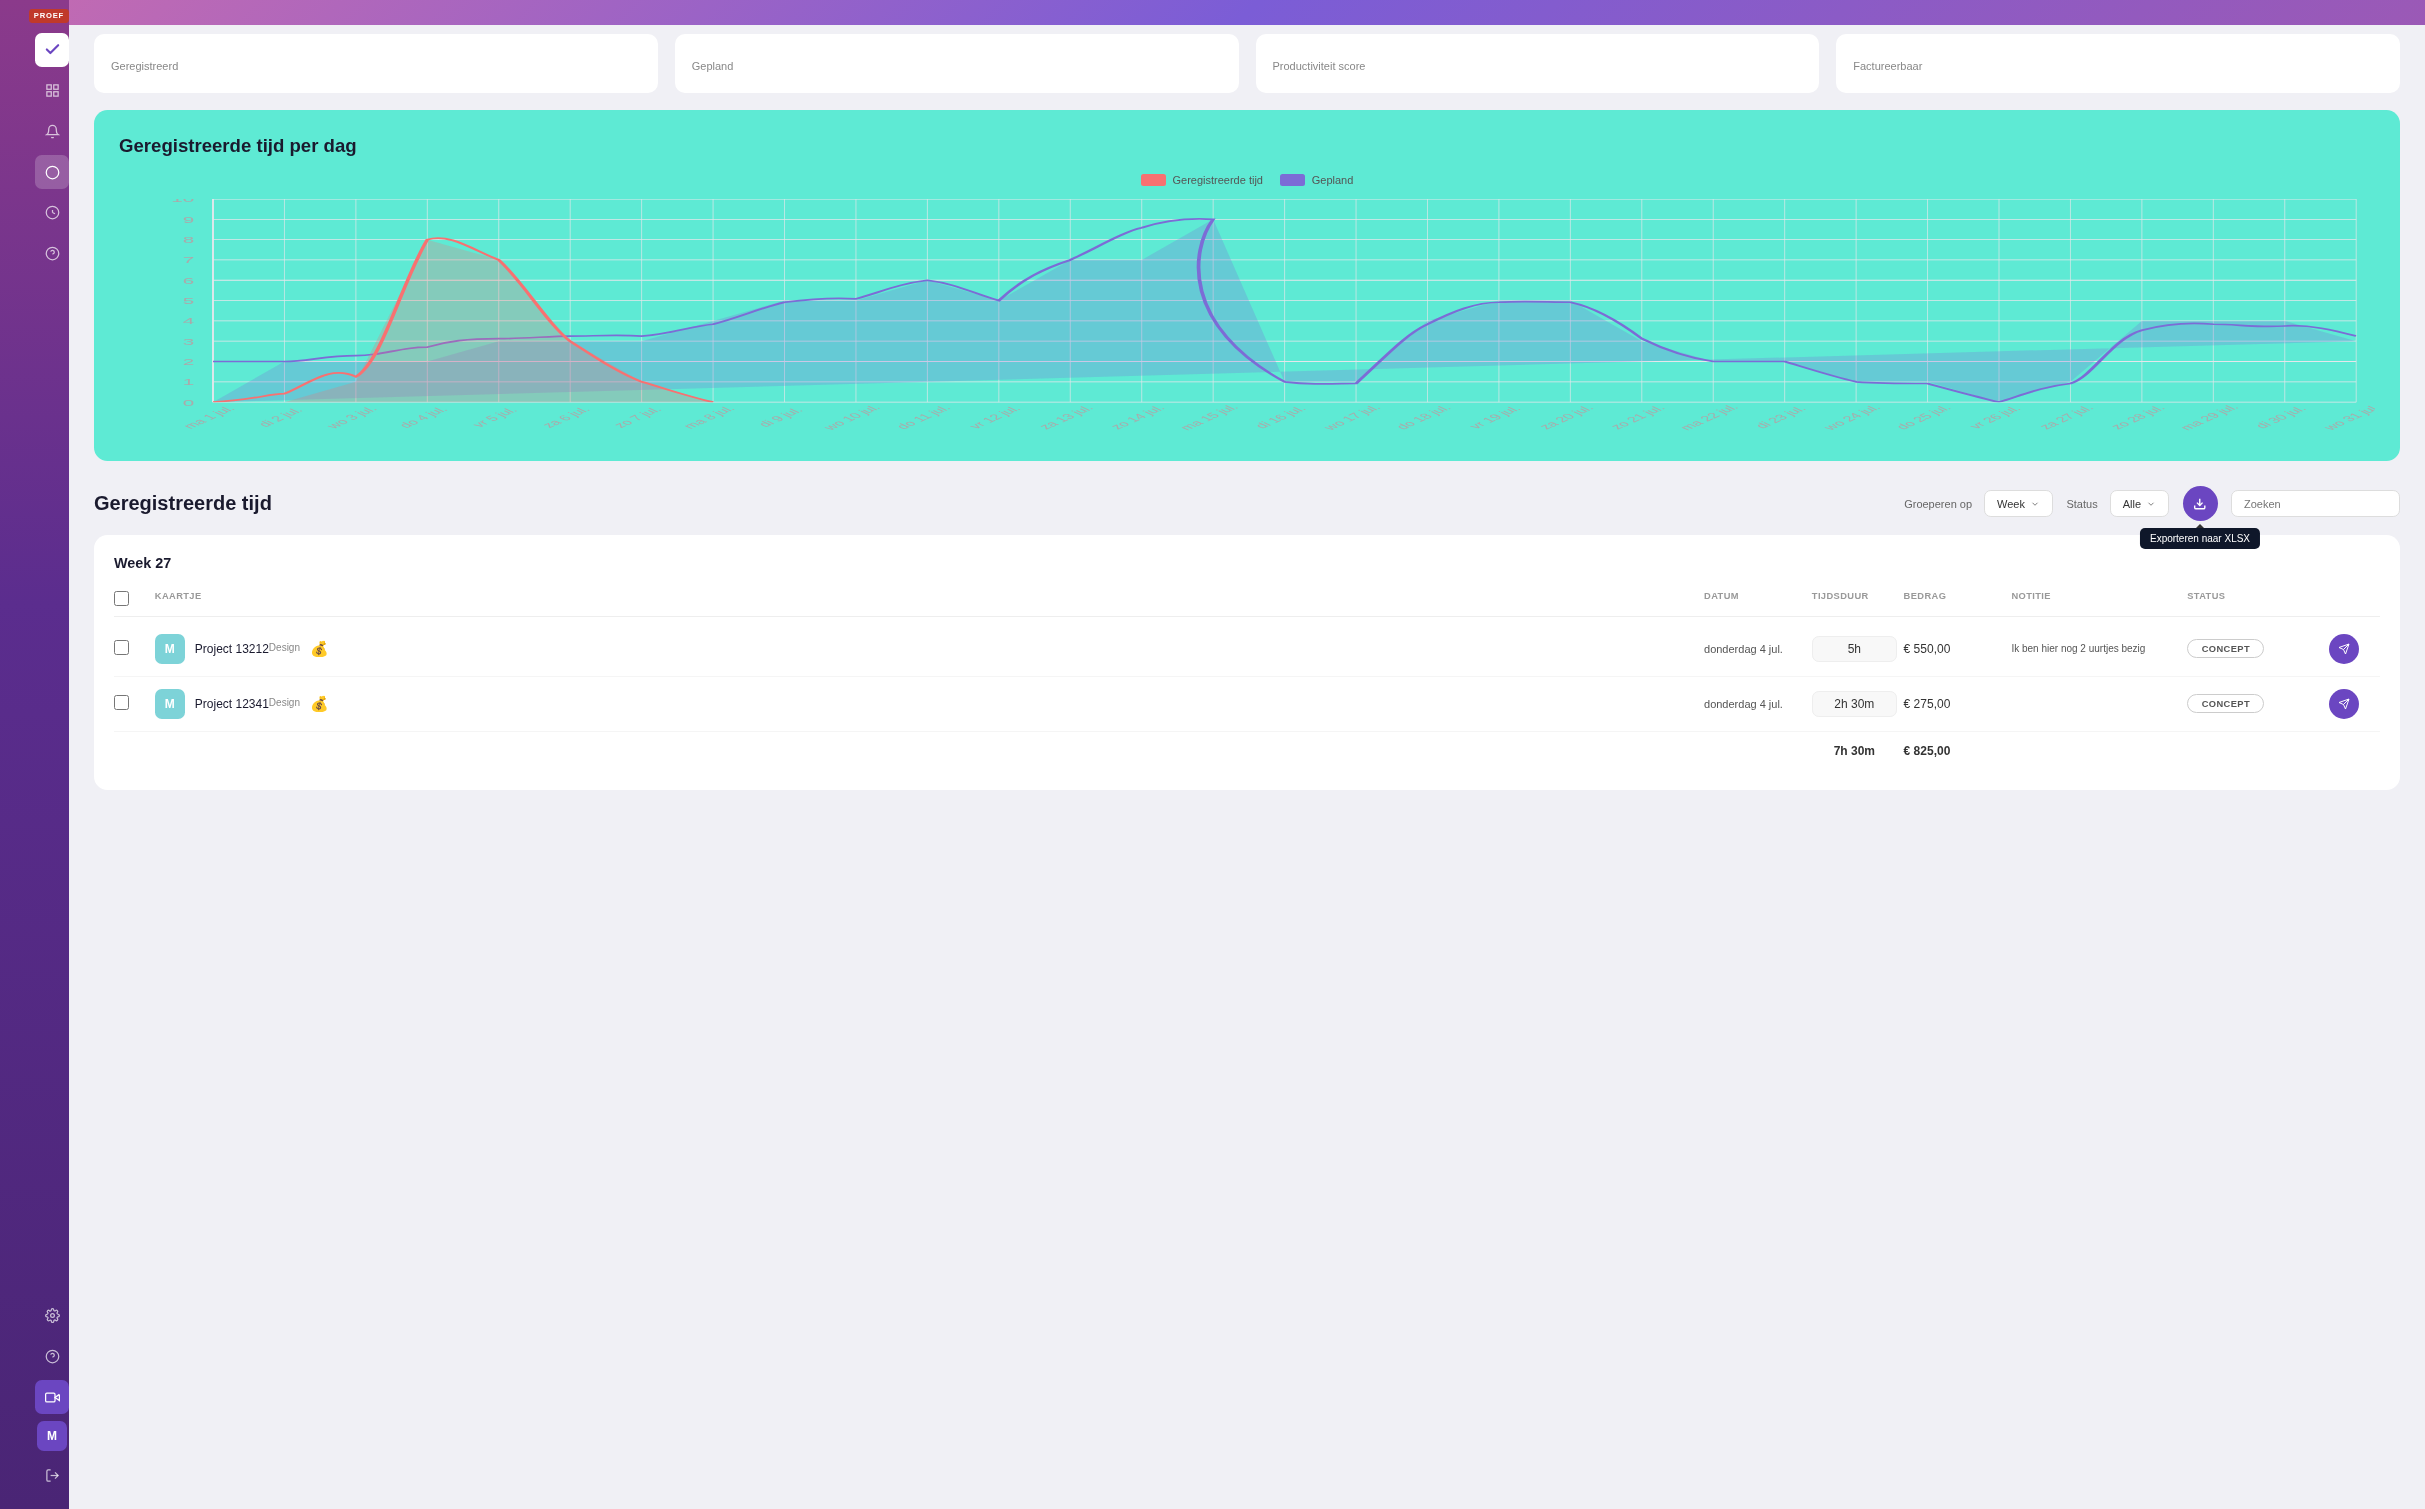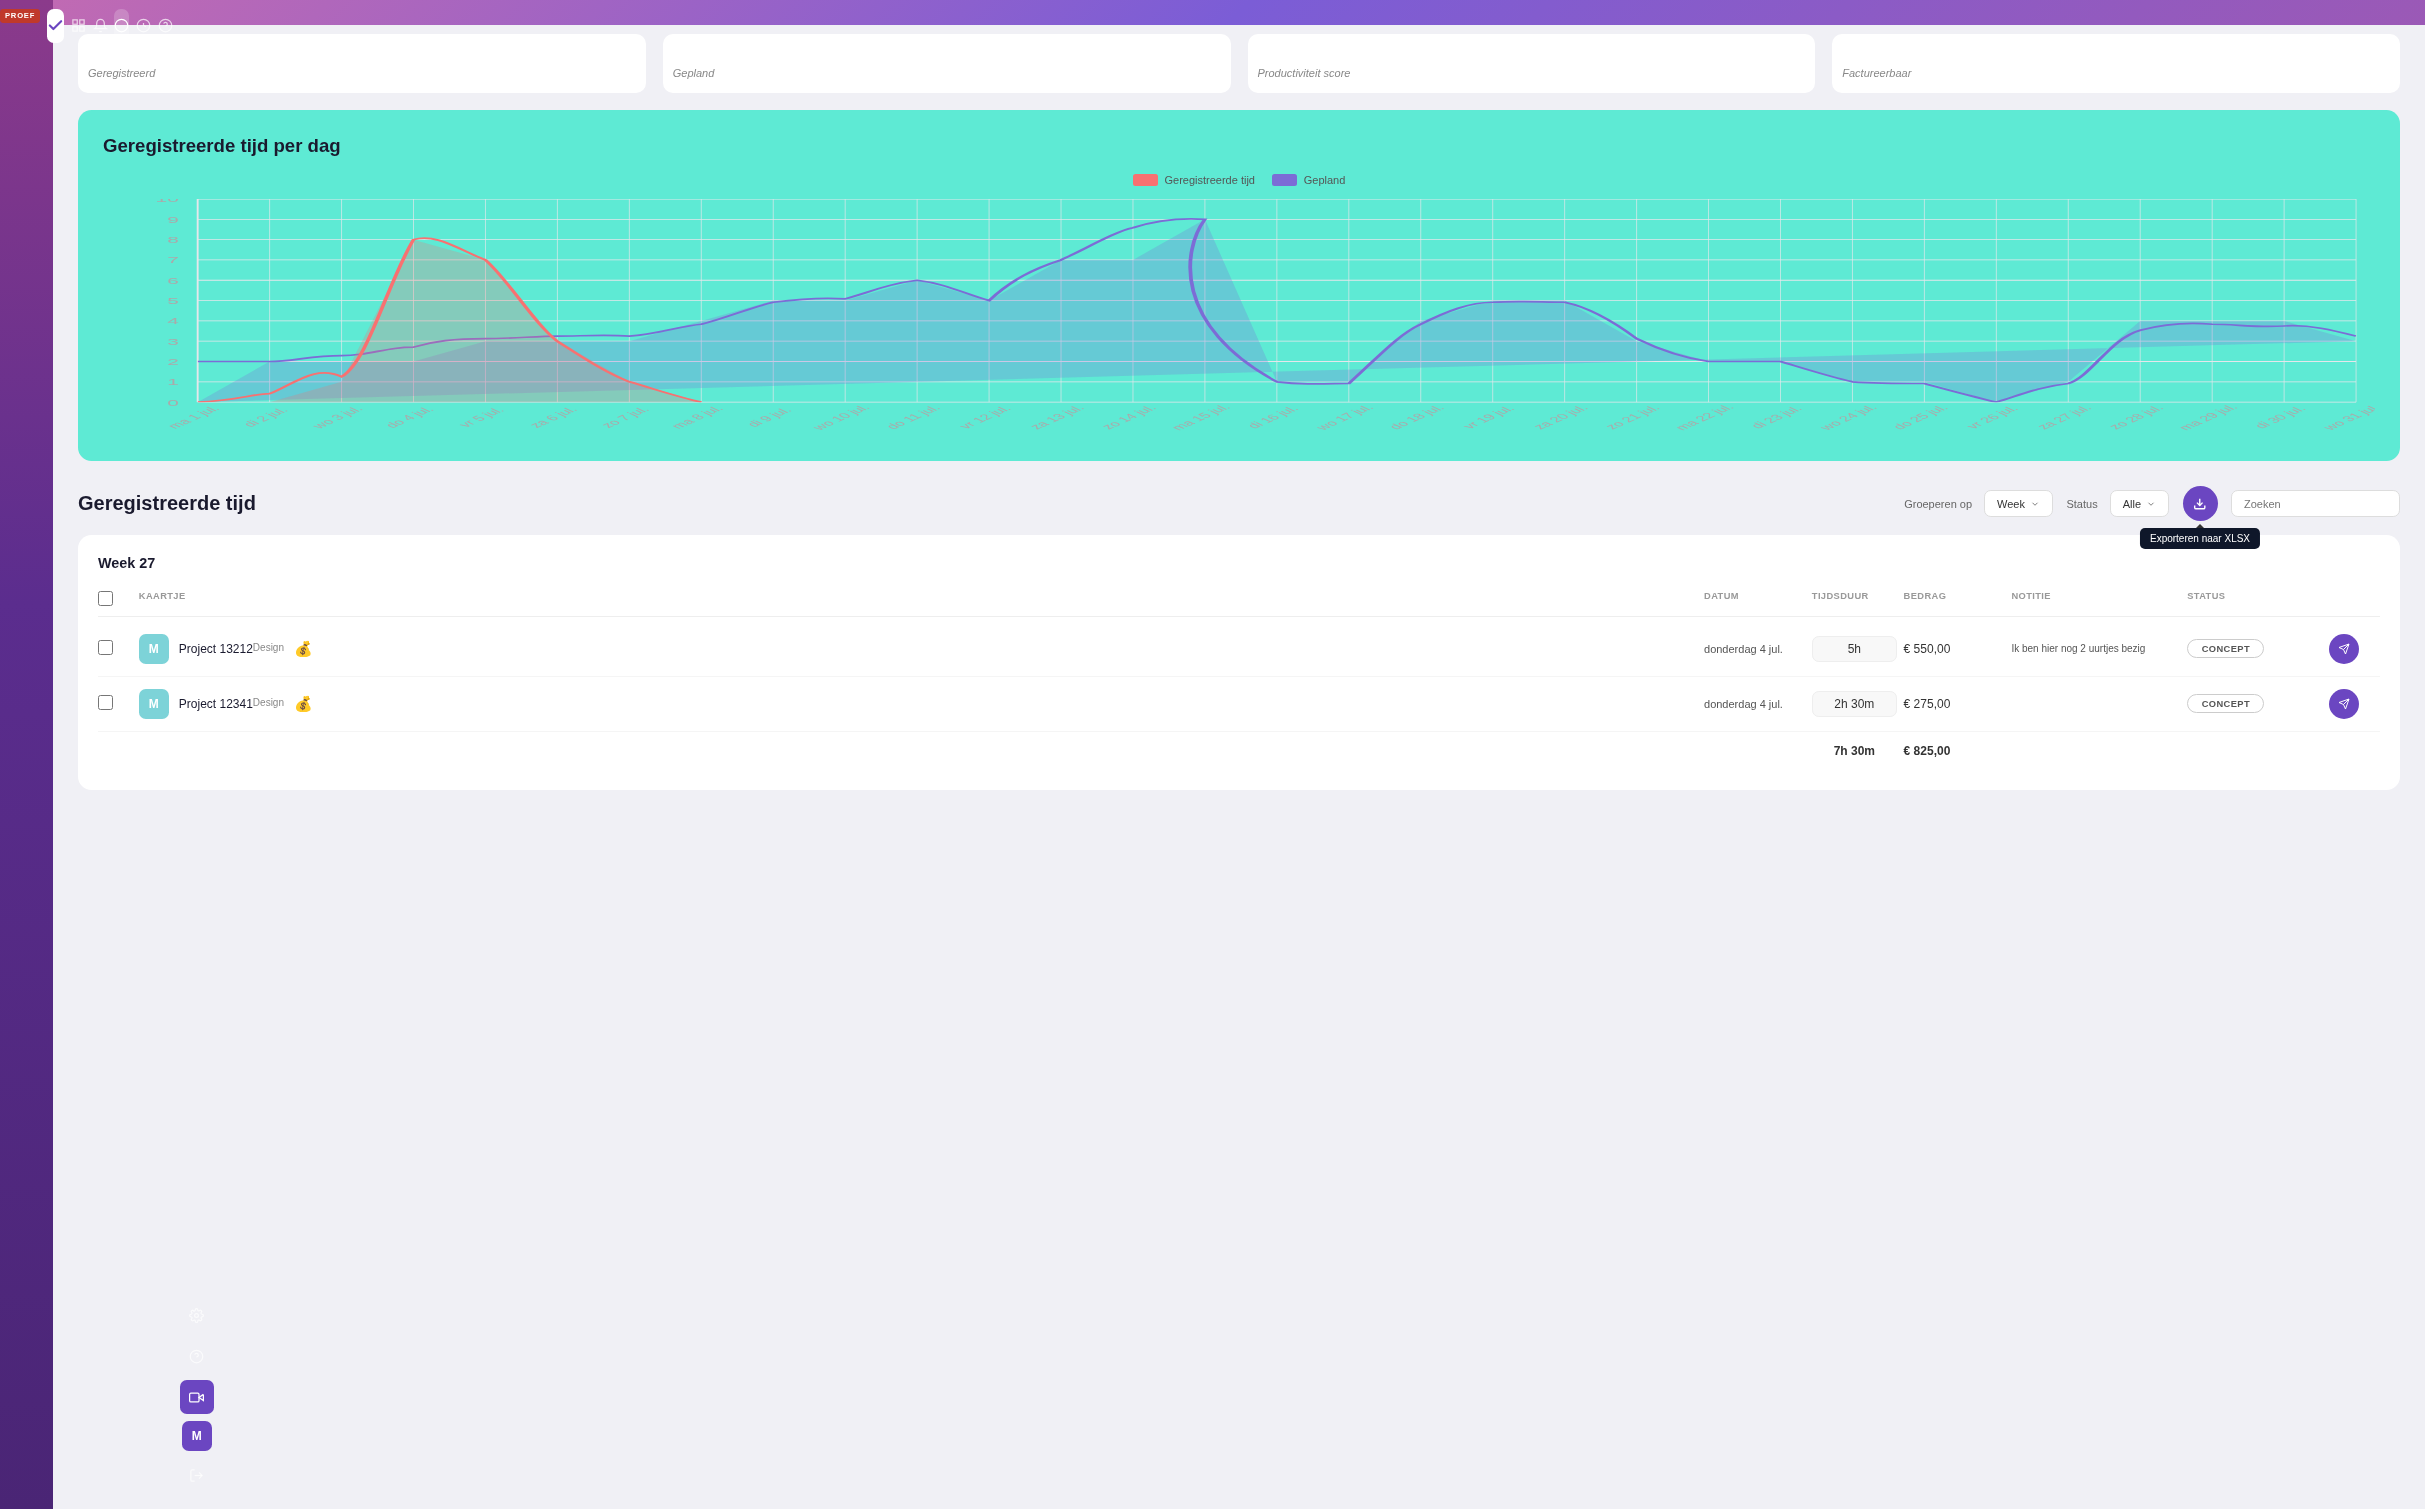--- a/index.html
+++ b/index.html
@@ -6,25 +6,25 @@
     body {
       font-family: -apple-system, BlinkMacSystemFont, 'Segoe UI', sans-serif;
       background: #f0f0f5;
       display: flex;
       height: 100vh;
       overflow: hidden;
     }
 
     
     .sidebar {
-      width: 53px;
+      width: 69px;
       background: linear-gradient(180deg, #8b3a8b 0%, #5b2d8e 40%, #4a2575 100%);
       display: flex;
-      flex-direction: row;
-      align-items: flex-start;
+      flex-direction: column;
+      align-items: flex-end;
       padding: 8.5px 0;
       gap: 6.8px;
       flex-shrink: 0;
       z-index: 10;
     }
     .sidebar-badge {
       background: #c0392b;
       color: white;
       font-size: 7.6px;
       font-weight: bold;
@@ -87,26 +87,25 @@
     .stat-cards {
       display: grid;
       grid-template-columns: repeat(4, 1fr);
       gap: 17px;
       margin-bottom: 17px;
       padding-top: 8.5px;
     }
     .stat-card {
       background: white;
       border-radius: 10px;
-      padding: 10px;
+      padding: 17px;
       min-height: 59px;
       display: flex;
       flex-direction: column;
       justify-content: flex-end;
-      font-style: italic;
     }
     .stat-card-label {
       color: #888;
       font-size: 11px;
       margin-bottom: 3.4px;
     }
 
     
     .chart-card {
       background: #5eead4;

